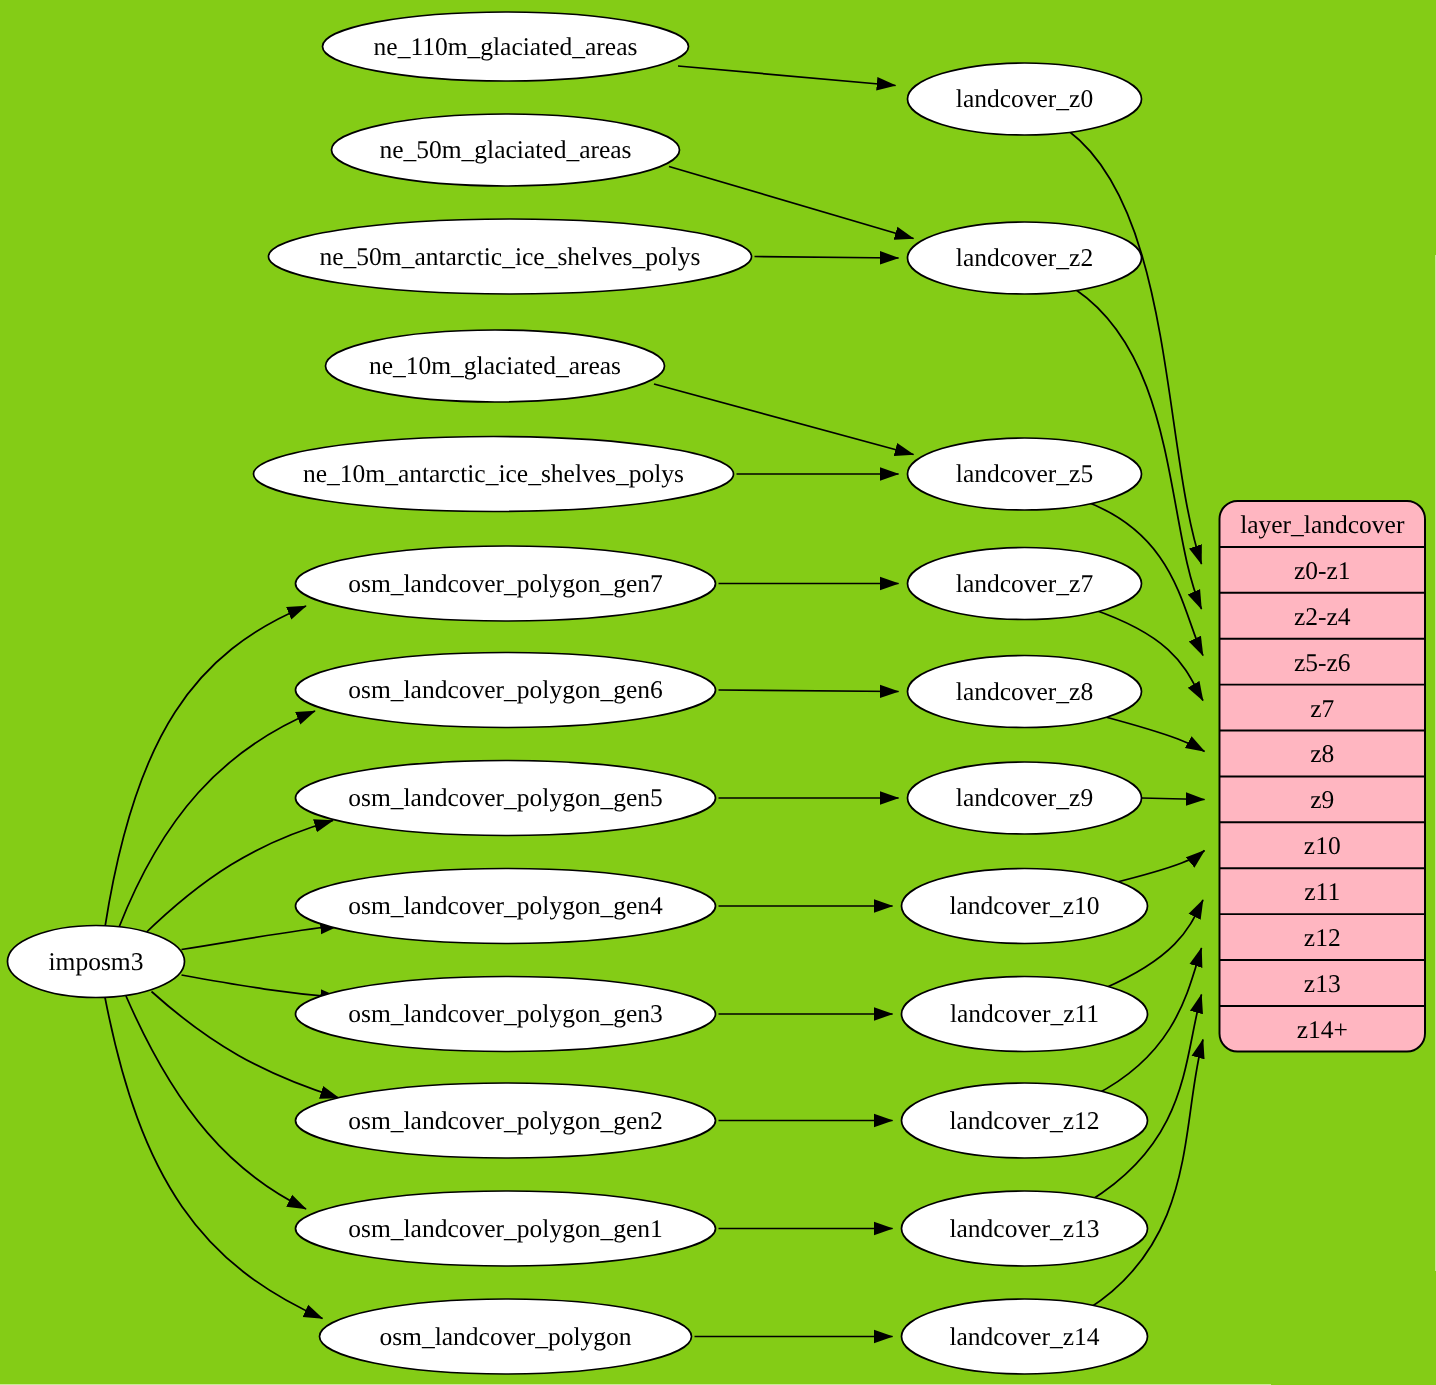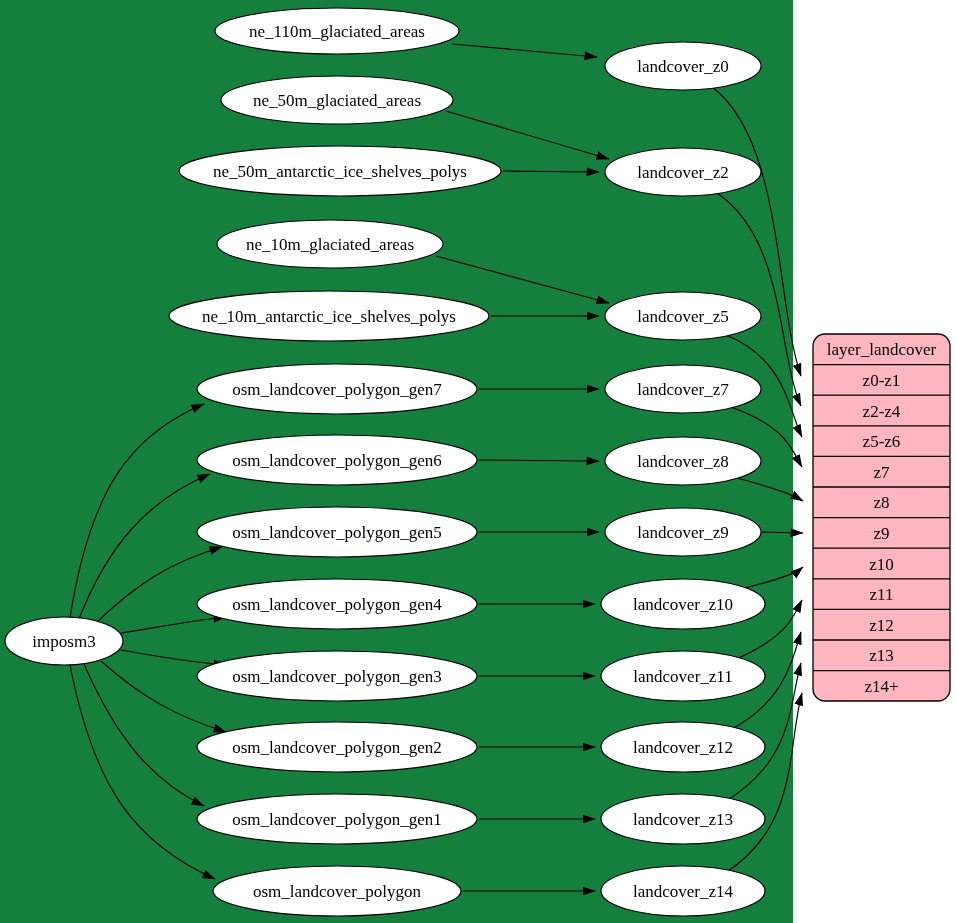--- a/index.html
+++ b/index.html
@@ -1,16 +1,16 @@
 <!DOCTYPE html>
 <html><head>
 <meta charset="utf-8">
 <style>
   html,body{margin:0;padding:0;background:#ffffff;}
-  .canvas{width:793px;height:923px;position:relative;background:#15803d;}
+  .canvas{width:957px;height:923px;position:relative;background:#84cc16;}
   svg{display:block;}
   .node-ellipse{fill:#ffffff;stroke:#000000;stroke-width:1.15;}
   .edge{fill:none;stroke:#000000;stroke-width:1.15;}
   .nlabel{font-family:"Liberation Serif","DejaVu Serif",serif;font-size:17px;fill:#000000;
           text-anchor:middle;dominant-baseline:central;}
   .tlabel{font-family:"Liberation Serif","DejaVu Serif",serif;font-size:17px;fill:#000000;
           text-anchor:middle;dominant-baseline:central;}
   .table-box{fill:#ffb6c1;stroke:#000000;stroke-width:1.3;}
   .table-sep{stroke:#000000;stroke-width:1.3;}
 </style>

